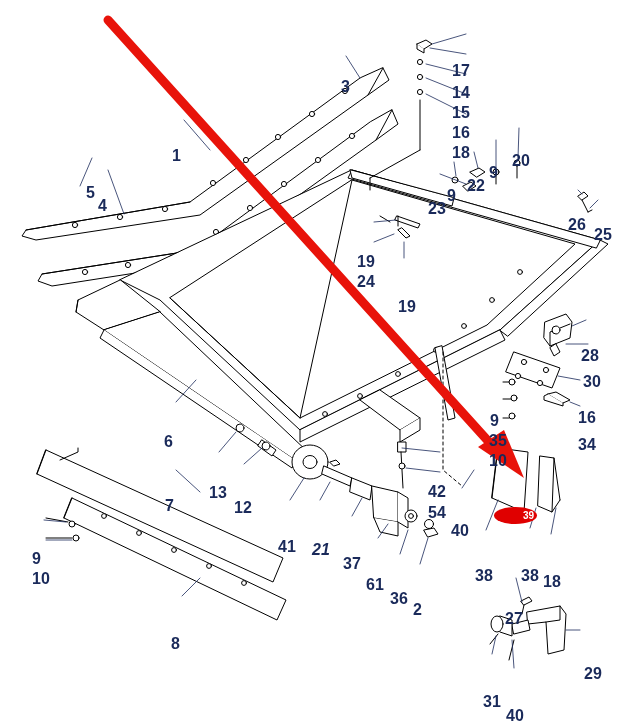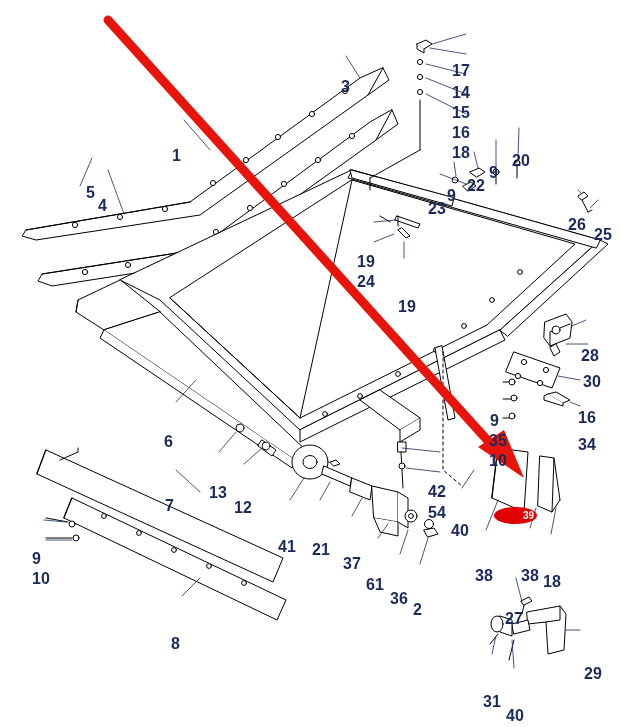--- a/index.html
+++ b/index.html
@@ -333,21 +333,21 @@
       <div class="callout" style="left: 578px; top: 402px;">34</div>
       <div class="callout" style="left: 489px; top: 418px;">10</div>
       <div class="callout" style="left: 164px; top: 399px;">6</div>
       <div class="callout" style="left: 209px; top: 450px;">13</div>
       <div class="callout" style="left: 234px; top: 465px;">12</div>
       <div class="callout" style="left: 165px; top: 463px;">7</div>
       <div class="callout" style="left: 428px; top: 449px;">42</div>
       <div class="callout" style="left: 428px; top: 470px;">54</div>
       <div class="callout" style="left: 451px; top: 488px;">40</div>
       <div class="callout" style="left: 278px; top: 504px;">41</div>
-      <div class="callout" style="left: 312px; top: 507px;">21</div>
+      <div class="callout" style="left: 312px; top: 507px; font-style: italic;">21</div>
       <div class="callout" style="left: 343px; top: 521px;">37</div>
       <div class="callout" style="left: 475px; top: 533px;">38</div>
       <div class="callout" style="left: 521px; top: 533px;">38</div>
       <div class="callout" style="left: 543px; top: 539px;">18</div>
       <div class="callout" style="left: 366px; top: 542px;">61</div>
       <div class="callout" style="left: 390px; top: 556px;">36</div>
       <div class="callout" style="left: 413px; top: 567px;">2</div>
       <div class="callout" style="left: 32px; top: 516px;">9</div>
       <div class="callout" style="left: 32px; top: 536px;">10</div>
       <div class="callout" style="left: 171px; top: 601px;">8</div>

